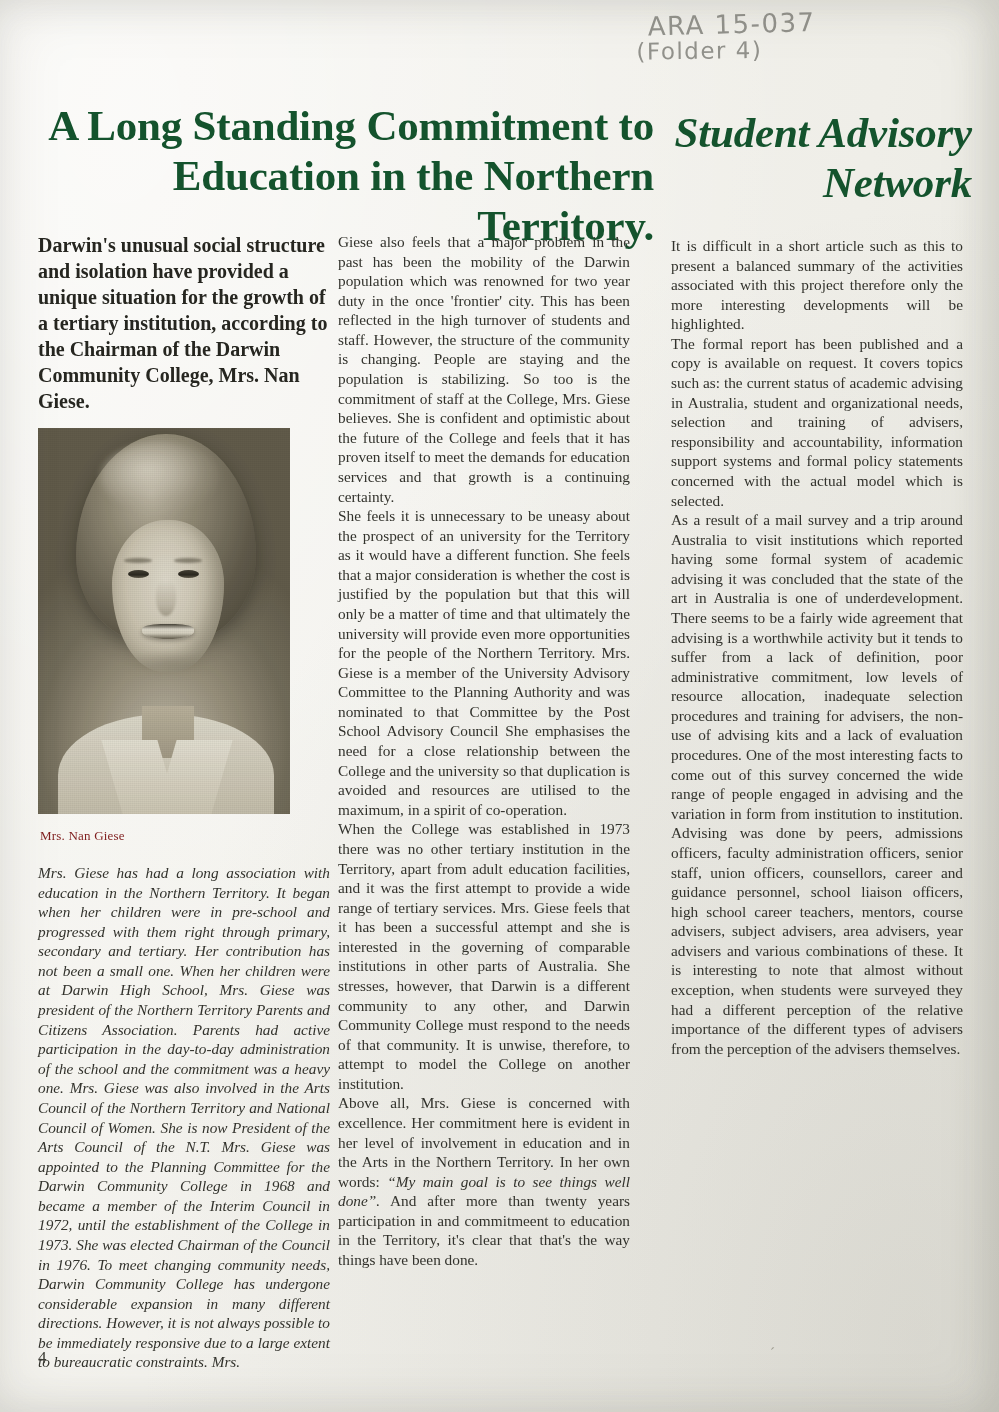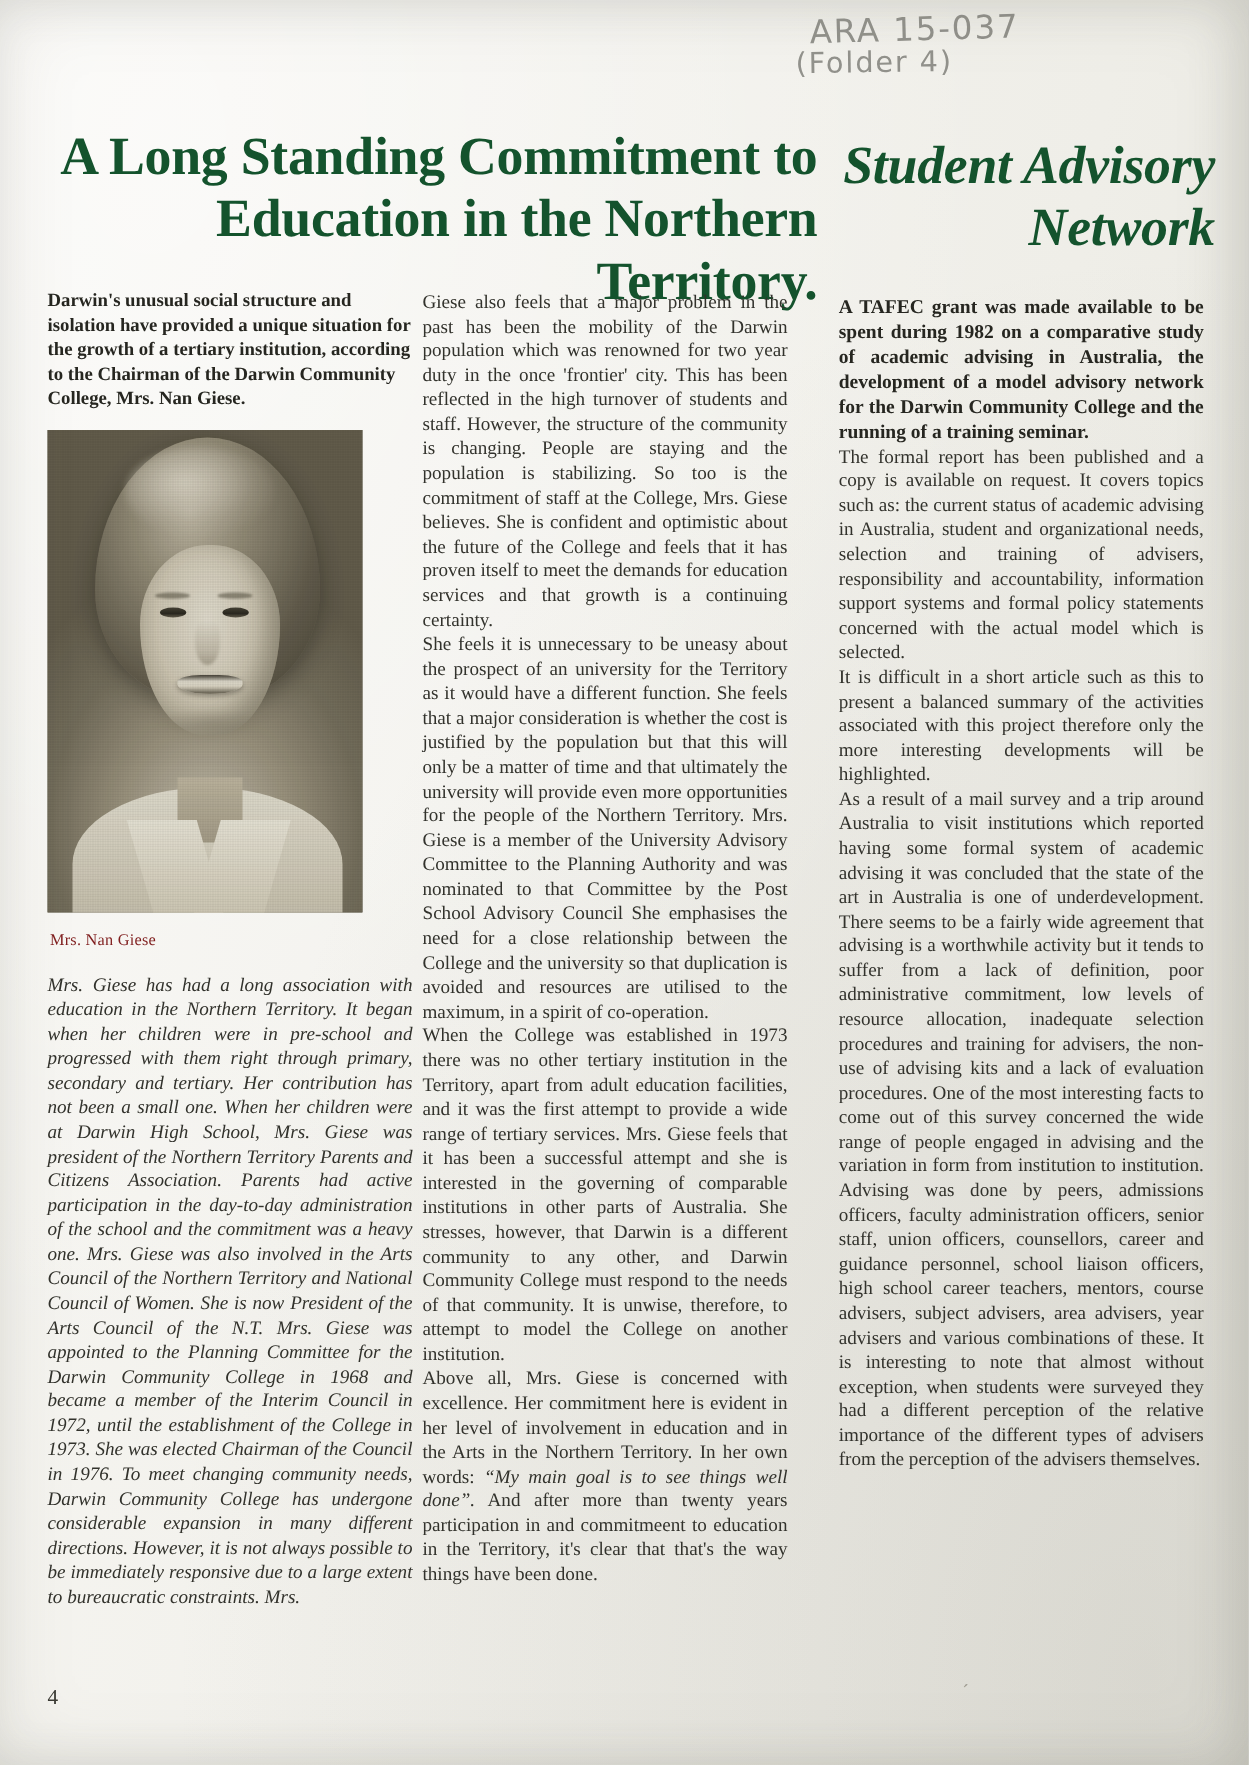--- a/index.html
+++ b/index.html
@@ -91,21 +91,21 @@
     line-height: 1.28;
     text-align: justify;
     text-justify: inter-word;
     color: #32322c;
     margin: 0;
     hyphens: manual;
   }
   .body-text + .body-text { margin-top: 0; }
   .lead {
     font-weight: bold;
-    font-size: 15px;
+    font-size: 20px;
     line-height: 1.30;
     text-align: left;
     color: #262620;
     margin: 0;
   }
   .intro-bold {
     font-weight: bold;
     font-size: 15.6px;
     line-height: 1.28;
     text-align: justify;
@@ -301,23 +301,22 @@
   </div>
 
   <div id="col2" class="col">
     <p class="body-text">Giese also feels that a major problem in the past has been the mobility of the Darwin population which was renowned for two year duty in the once 'frontier' city. This has been reflected in the high turnover of students and staff. However, the structure of the community is changing. People are staying and the population is stabilizing. So too is the commitment of staff at the College, Mrs. Giese believes. She is confident and optimistic about the future of the College and feels that it has proven itself to meet the demands for education services and that growth is a continuing certainty.</p>
     <p class="body-text">She feels it is unnecessary to be uneasy about the prospect of an university for the Territory as it would have a different function. She feels that a major consideration is whether the cost is justified by the population but that this will only be a matter of time and that ultimately the university will provide even more opportunities for the people of the Northern Territory. Mrs. Giese is a member of the University Advisory Committee to the Planning Authority and was nominated to that Committee by the Post School Advisory Council She emphasises the need for a close relationship between the College and the university so that duplication is avoided and resources are utilised to the maximum, in a spirit of co-operation.</p>
     <p class="body-text">When the College was established in 1973 there was no other tertiary institution in the Territory, apart from adult education facilities, and it was the first attempt to provide a wide range of tertiary services. Mrs. Giese feels that it has been a successful attempt and she is interested in the governing of comparable institutions in other parts of Australia. She stresses, however, that Darwin is a different community to any other, and Darwin Community College must respond to the needs of that community. It is unwise, therefore, to attempt to model the College on another institution.</p>
     <p class="body-text"><span>Above all, Mrs. Giese is concerned with excellence. Her commitment here is evident in her level of involvement in education and in the Arts in the Northern Territory. In her own words: </span><span class="quote">“My main goal is to see things well done”.</span><span> And after more than twenty years participation in and commitmeent to education in the Territory, it's clear that that's the way things have been done.</span></p>
   </div>
 
   <div id="col3" class="col">
-    <p class="intro-bold">A TAFEC grant was made available to be spent during 1982 on a comparative study of academic advising in Australia, the development of a model advisory network for the Darwin Community College and the running of a training seminar.</p>
+    <p class="body-text">It is difficult in a short article such as this to present a balanced summary of the activities associated with this project therefore only the more interesting developments will be highlighted.</p>
     <p class="body-text">The formal report has been published and a copy is available on request. It covers topics such as: the current status of academic advising in Australia, student and organizational needs, selection and training of advisers, responsibility and accountability, information support systems and formal policy statements concerned with the actual model which is selected.</p>
-    <p class="body-text">It is difficult in a short article such as this to present a balanced summary of the activities associated with this project therefore only the more interesting developments will be highlighted.</p>
     <p class="body-text">As a result of a mail survey and a trip around Australia to visit institutions which reported having some formal system of academic advising it was concluded that the state of the art in Australia is one of underdevelopment. There seems to be a fairly wide agreement that advising is a worthwhile activity but it tends to suffer from a lack of definition, poor administrative commitment, low levels of resource allocation, inadequate selection procedures and training for advisers, the non-use of advising kits and a lack of evaluation procedures. One of the most interesting facts to come out of this survey concerned the wide range of people engaged in advising and the variation in form from institution to institution. Advising was done by peers, admissions officers, faculty administration officers, senior staff, union officers, counsellors, career and guidance personnel, school liaison officers, high school career teachers, mentors, course advisers, subject advisers, area advisers, year advisers and various combinations of these. It is interesting to note that almost without exception, when students were surveyed they had a different perception of the relative importance of the different types of advisers from the perception of the advisers themselves.</p>
   </div>
 
   <div id="page-number" class="layer">4</div>
   <div id="footer-mark" class="layer">′</div>
 
   <div id="edge-shade"></div>
 </div>
 
 </body></html>

